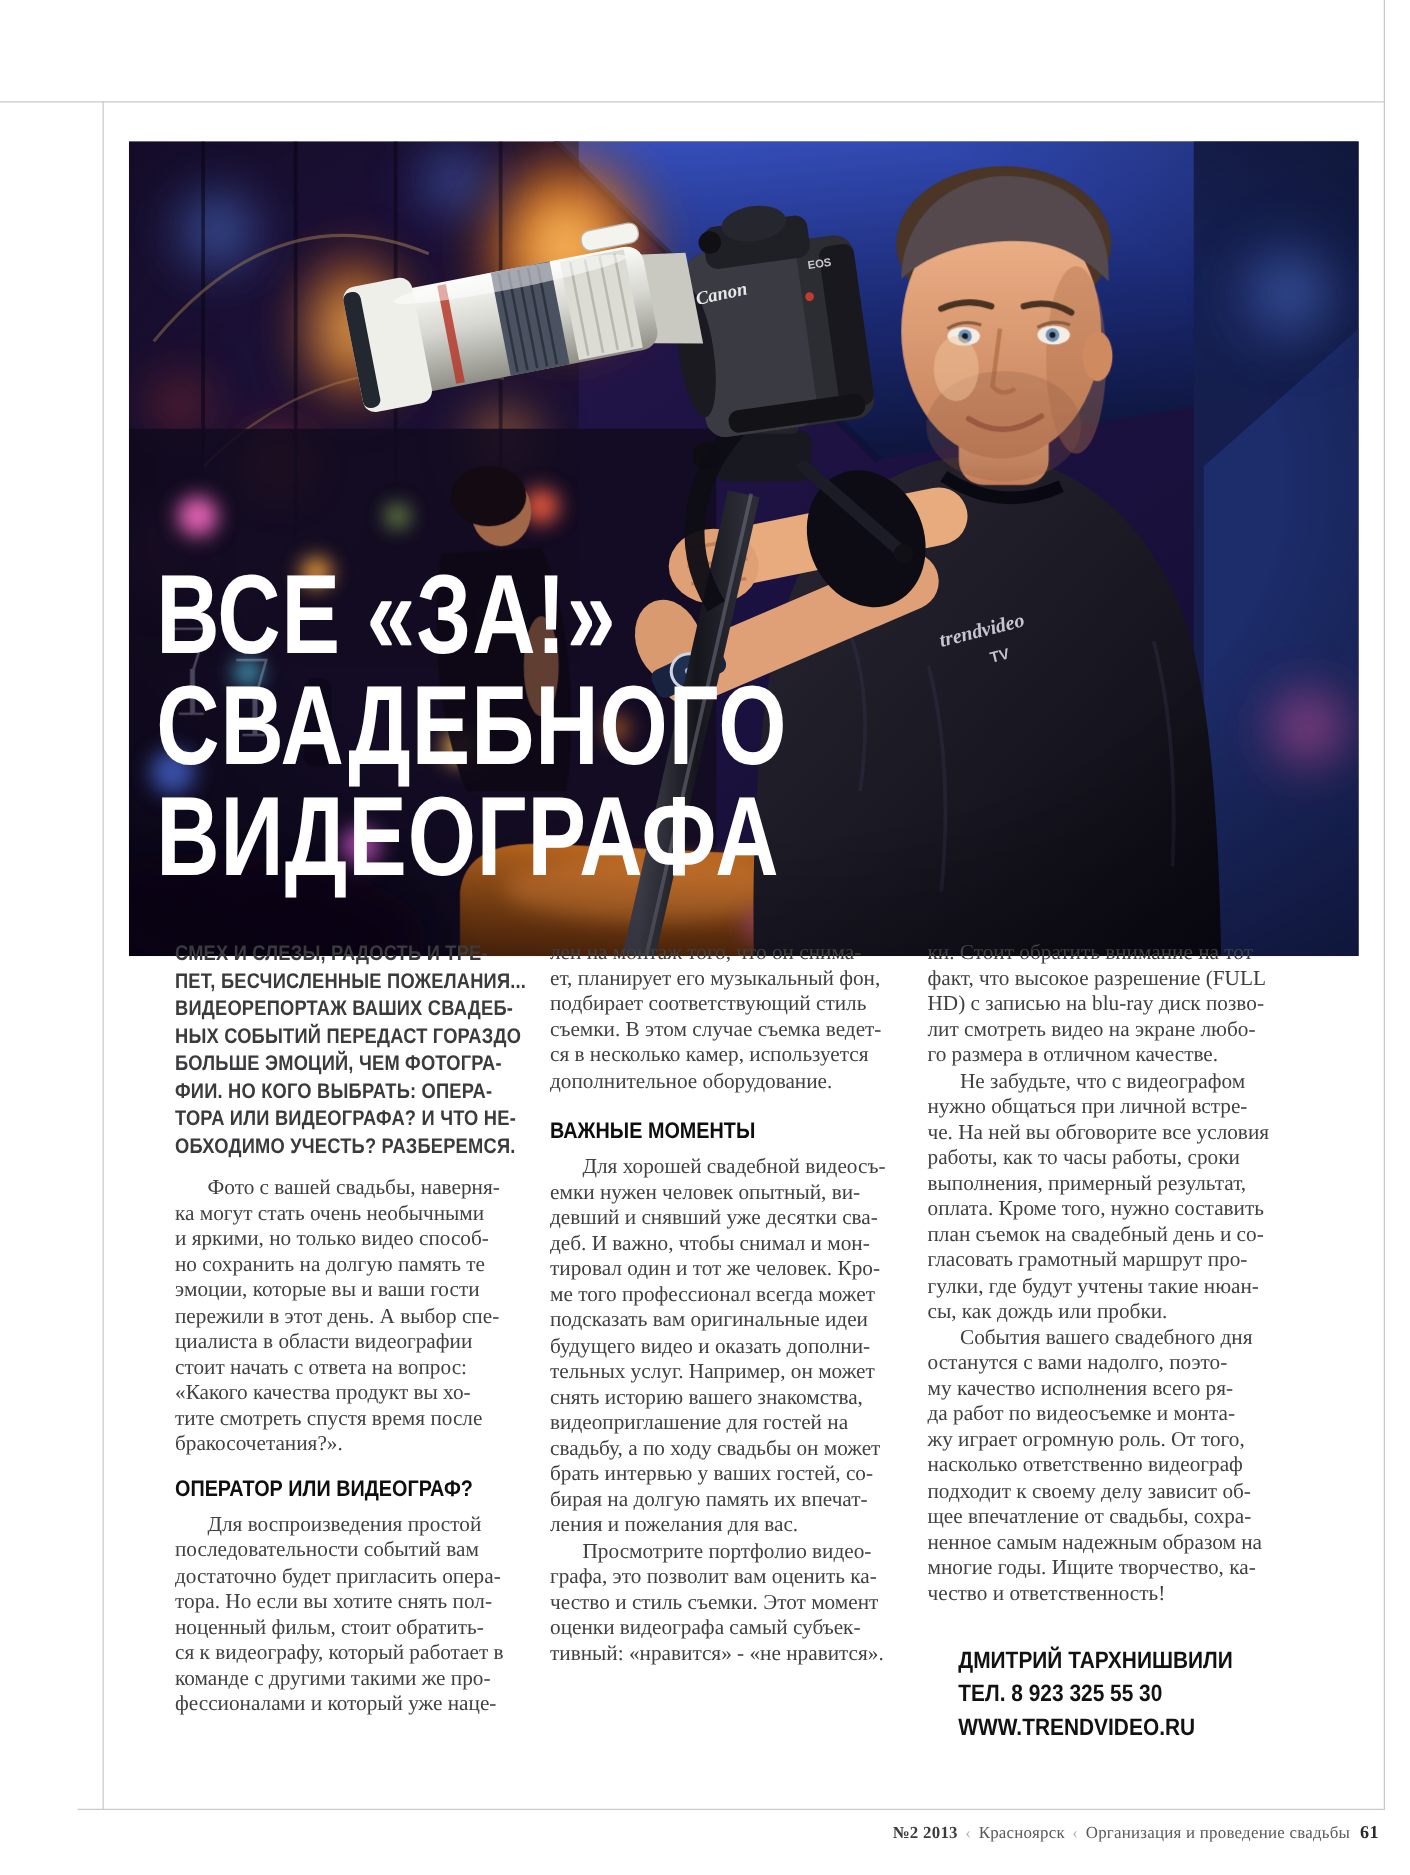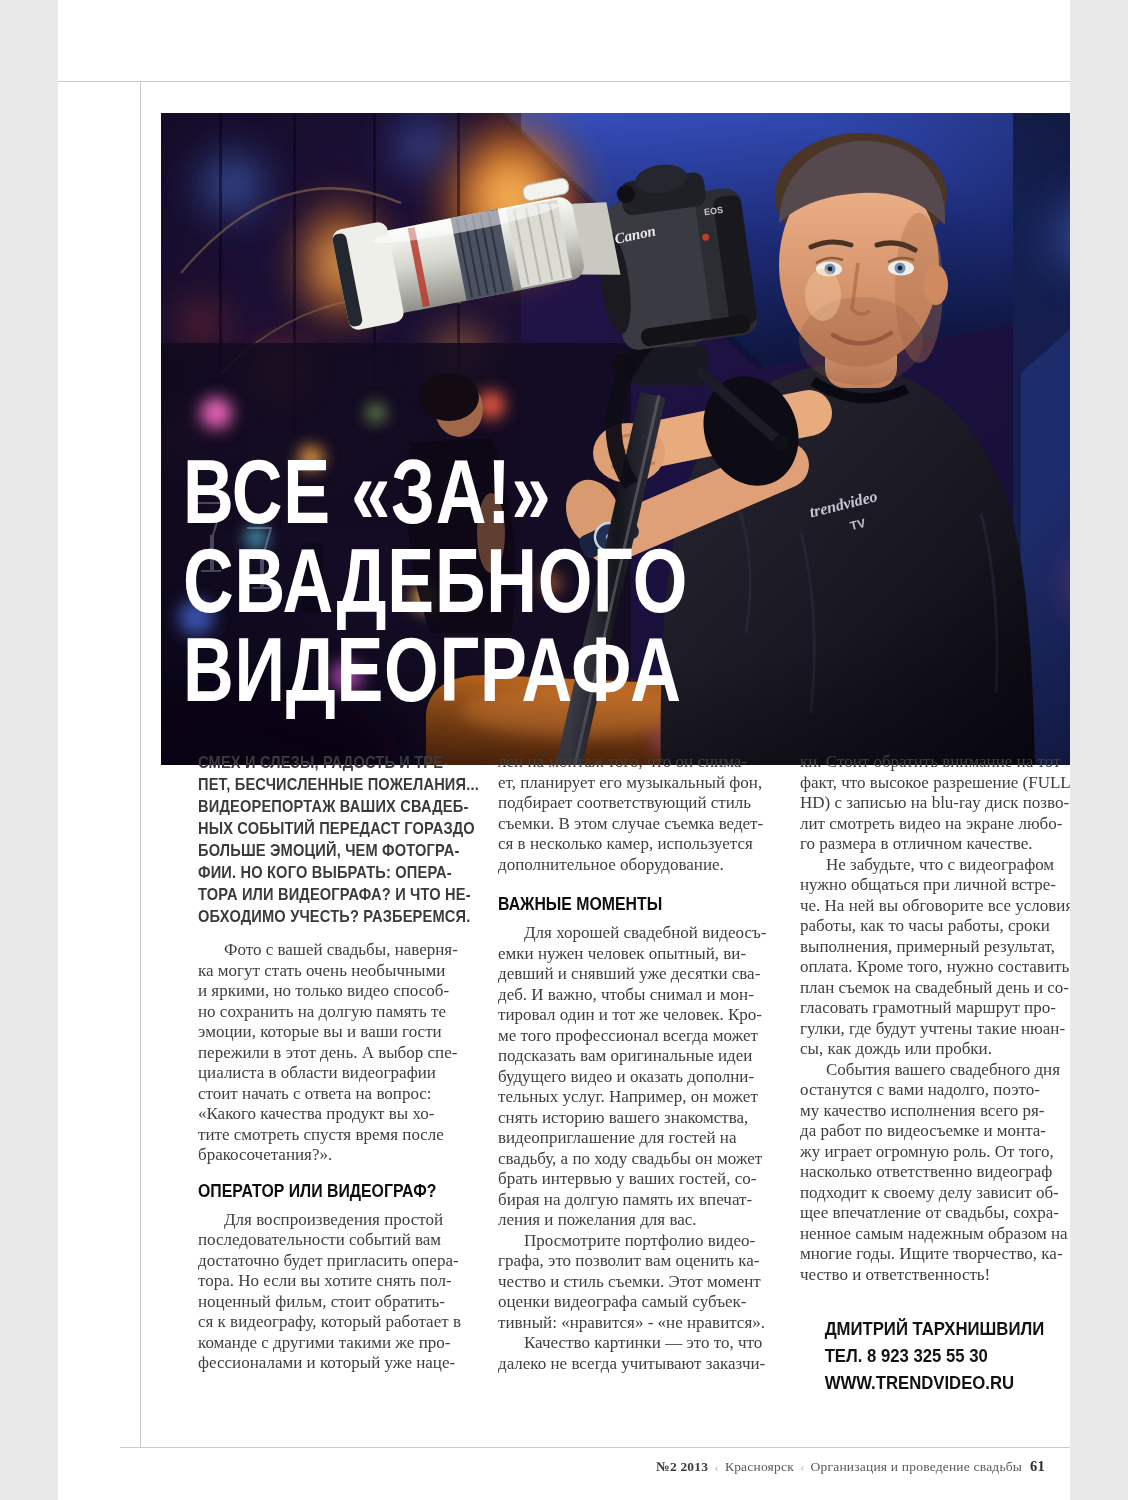--- a/index.html
+++ b/index.html
@@ -1,17 +1,17 @@
 <!DOCTYPE html>
 <html><head>
 <meta charset="utf-8">
 <style>
   html,body{margin:0;padding:0;background:#e9e9e9;}
   .page{
-    position:relative;width:1012px;height:1500px;background:#ffffff;
+    position:relative;width:1128px;height:1500px;background:#ffffff;
     margin:0 auto;overflow:hidden;
     font-family:"Liberation Sans",sans-serif;
   }
   .frame-line{position:absolute;background:#c9c9c9;}
   
   .photo-wrap{position:absolute;left:103px;top:113px;width:984px;height:652px;overflow:hidden;}
   .photo-wrap svg{display:block;}
   
   .headline{
     position:absolute;left:125px;top:448px;z-index:5;
@@ -375,22 +375,20 @@
 видеоприглашение для гостей на
 свадьбу, а по ходу свадьбы он может
 брать интервью у ваших гостей, со-
 бирая на долгую память их впечат-
 ления и пожелания для вас.</p>
     <p class="para indent">Просмотрите портфолио видео-
 графа, это позволит вам оценить ка-
 чество и стиль съемки. Этот момент
 оценки видеографа самый субъек-
 тивный: «нравится» - «не нравится».</p>
-    <p class="para indent">Качество картинки — это то, что
-далеко не всегда учитывают заказчи-</p>
   </div>
 
   <div class="col col-3">
     <p class="para">ки. Стоит обратить внимание на тот
 факт, что высокое разрешение (FULL
 HD) с записью на blu-ray диск позво-
 лит смотреть видео на экране любо-
 го размера в отличном качестве.</p>
     <p class="para indent">Не забудьте, что с видеографом
 нужно общаться при личной встре-

